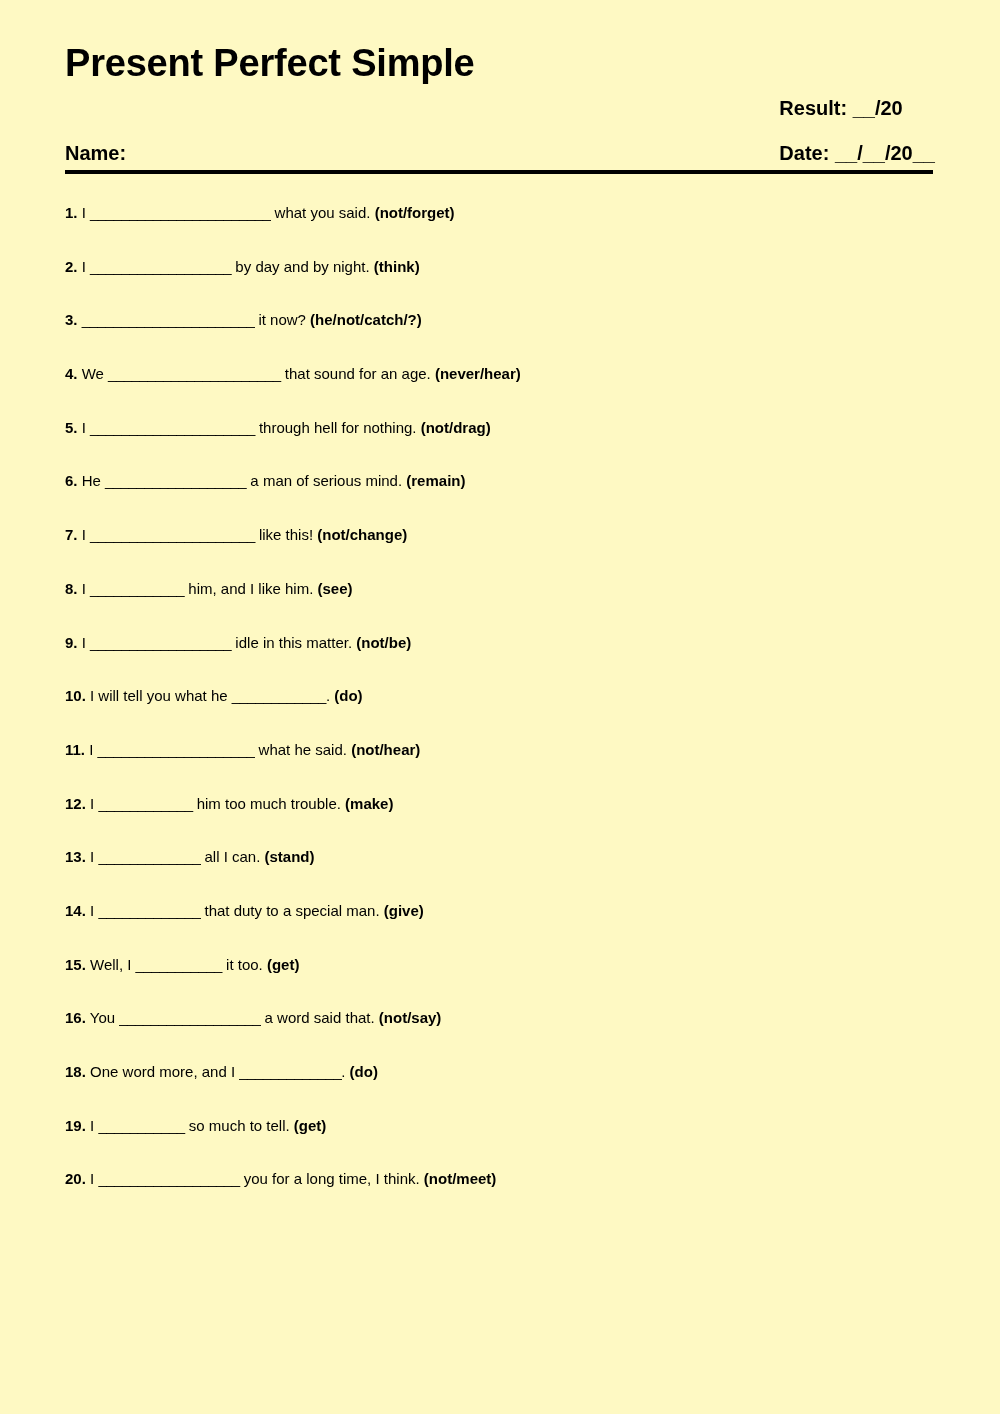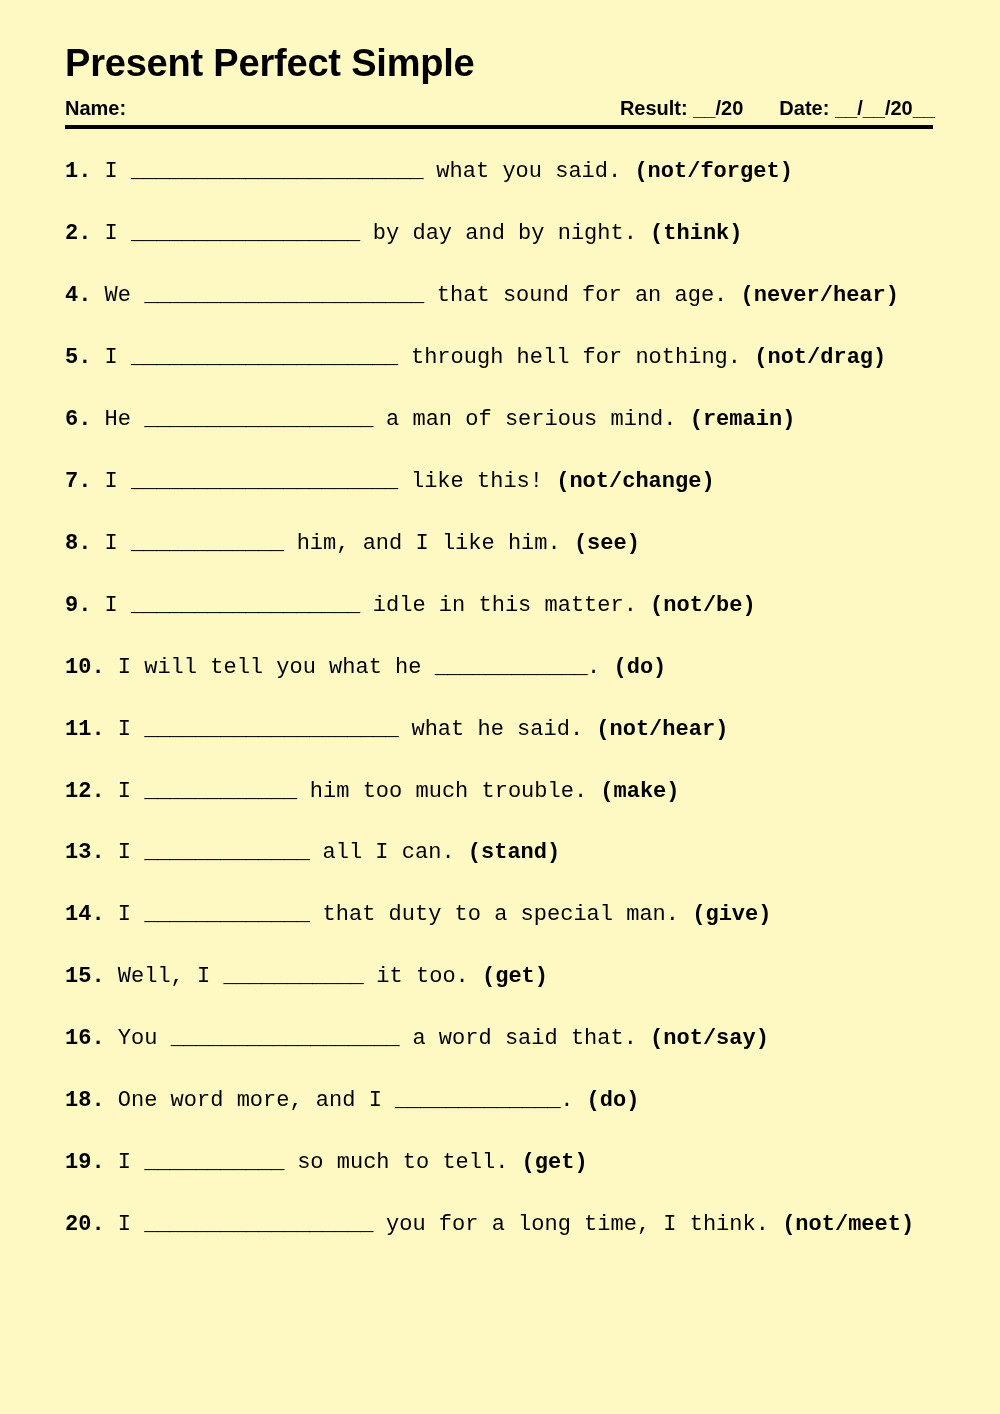--- a/index.html
+++ b/index.html
@@ -44,41 +44,41 @@
     margin: 0;
     padding-bottom: 5px;
     white-space: nowrap;
   }
   .meta-left {
     display: block;
   }
   .meta-right {
     display: flex;
     align-items: baseline;
-    gap: 36px;
+    gap: 21px;
+    flex-direction: column;
   }
   .meta-right span {
     display: inline-block;
   }
   .rule {
     height: 0;
     border-top: 4px solid #000000;
     width: 868px;
     margin: 0 0 0 0;
   }
   .questions {
     margin-top: 30px;
   }
   .q {
     display: block;
-    font-size: 22px;
+    font-size: 15px;
     line-height: 1.18;
     margin-bottom: 36px;
     white-space: nowrap;
-    font-family: Liberation Mono, monospace;
   }
   .q:last-child { margin-bottom: 4px; }
   .q-num {
     font-weight: bold;
   }
   .q-text {
     font-weight: normal;
   }
   .q-blank {
     font-weight: normal;
@@ -102,20 +102,21 @@
         <span><span>Result:</span> <span>__/20</span></span>
         <span><span>Date:</span> <span>__/__/20__</span></span>
       </span>
     </div>
 
     <div class="rule"></div>
 
     <div class="questions" id="questions">
         <div class="q"><span class="q-num">1.</span> <span class="q-text">I </span><span class="q-blank">_______________________</span><span class="q-text"> what you said. </span><span class="q-cue">(not/forget)</span></div>
         <div class="q"><span class="q-num">2.</span> <span class="q-text">I </span><span class="q-blank">__________________</span><span class="q-text"> by day and by night. </span><span class="q-cue">(think)</span></div>
+        <div class="q"><span class="q-num">3.</span> <span class="q-text"> </span><span class="q-blank">______________________</span><span class="q-text"> it now? </span><span class="q-cue">(he/not/catch/?)</span></div>
         <div class="q"><span class="q-num">4.</span> <span class="q-text">We </span><span class="q-blank">______________________</span><span class="q-text"> that sound for an age. </span><span class="q-cue">(never/hear)</span></div>
         <div class="q"><span class="q-num">5.</span> <span class="q-text">I </span><span class="q-blank">_____________________</span><span class="q-text"> through hell for nothing. </span><span class="q-cue">(not/drag)</span></div>
         <div class="q"><span class="q-num">6.</span> <span class="q-text">He </span><span class="q-blank">__________________</span><span class="q-text"> a man of serious mind. </span><span class="q-cue">(remain)</span></div>
         <div class="q"><span class="q-num">7.</span> <span class="q-text">I </span><span class="q-blank">_____________________</span><span class="q-text"> like this! </span><span class="q-cue">(not/change)</span></div>
         <div class="q"><span class="q-num">8.</span> <span class="q-text">I </span><span class="q-blank">____________</span><span class="q-text"> him, and I like him. </span><span class="q-cue">(see)</span></div>
         <div class="q"><span class="q-num">9.</span> <span class="q-text">I </span><span class="q-blank">__________________</span><span class="q-text"> idle in this matter. </span><span class="q-cue">(not/be)</span></div>
         <div class="q"><span class="q-num">10.</span> <span class="q-text">I will tell you what he </span><span class="q-blank">____________</span><span class="q-text">. </span><span class="q-cue">(do)</span></div>
         <div class="q"><span class="q-num">11.</span> <span class="q-text">I </span><span class="q-blank">____________________</span><span class="q-text"> what he said. </span><span class="q-cue">(not/hear)</span></div>
         <div class="q"><span class="q-num">12.</span> <span class="q-text">I </span><span class="q-blank">____________</span><span class="q-text"> him too much trouble. </span><span class="q-cue">(make)</span></div>
         <div class="q"><span class="q-num">13.</span> <span class="q-text">I </span><span class="q-blank">_____________</span><span class="q-text"> all I can. </span><span class="q-cue">(stand)</span></div>

